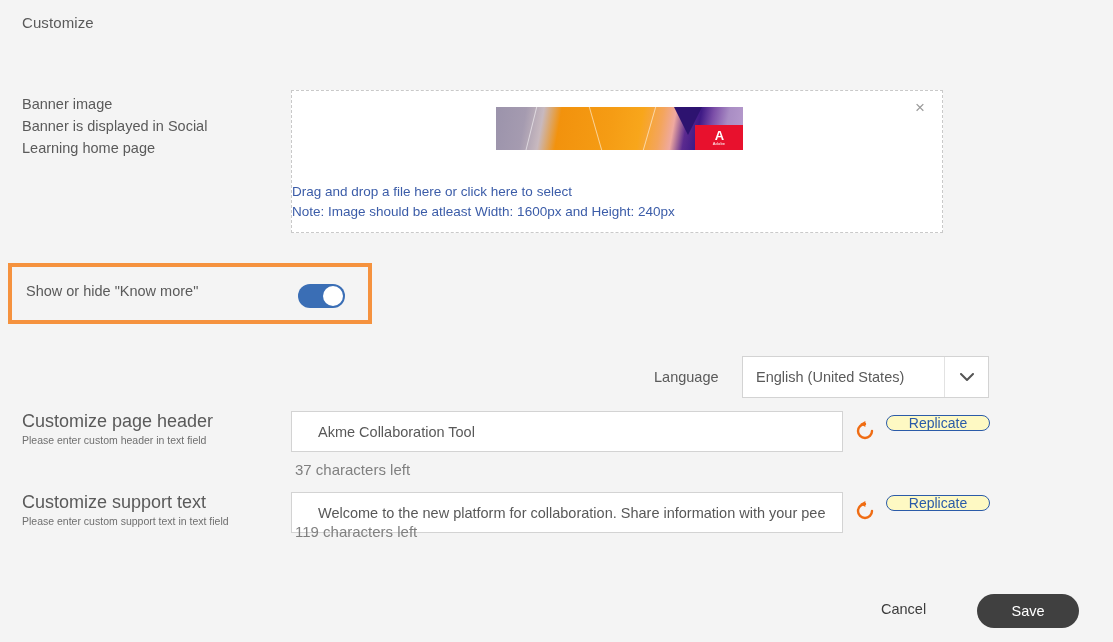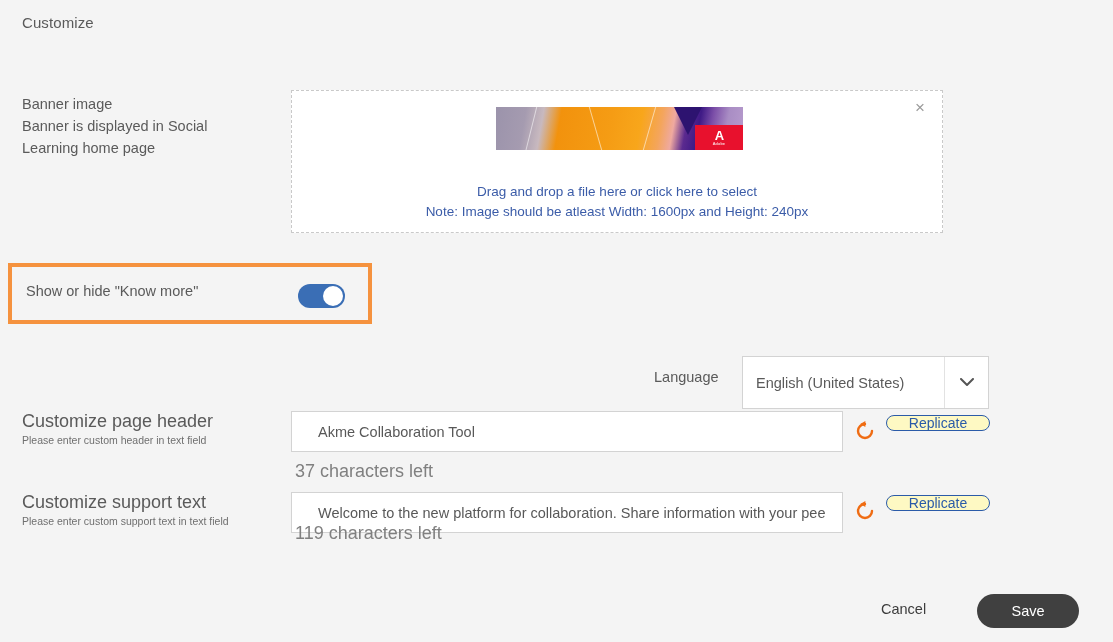--- a/index.html
+++ b/index.html
@@ -107,21 +107,20 @@
     line-height: 22px;
     text-align: center;
     color: #9b9b9b;
     font-size: 17px;
     cursor: pointer;
     user-select: none;
   }
   #banner-hint-1, #banner-hint-2 {
     position: absolute;
     width: 100%;
-    text-align: center;
     color: #3b5ca8;
     font-size: 13.5px;
     cursor: pointer;
   }
   #banner-hint-1 { top: 93px; }
   #banner-hint-2 { top: 113px; }
 
   
   #knowmore-highlight {
     position: absolute;
@@ -165,21 +164,21 @@
     left: 654px;
     top: 369px;
     font-size: 14.5px;
     color: #5a5a5a;
   }
   #language-select {
     position: absolute;
     left: 742px;
     top: 356px;
     width: 247px;
-    height: 53px;
+    height: 42px;
     background: #ffffff;
     border: 1px solid #d3d3d3;
     display: flex;
     align-items: center;
     cursor: pointer;
   }
   #language-value {
     flex: 1;
     padding-left: 13px;
     font-size: 14.5px;
@@ -245,21 +244,21 @@
     color: #2b5ba8;
     font-size: 14px;
     display: flex;
     align-items: center;
     justify-content: center;
     cursor: pointer;
   }
   .chars-left {
     position: absolute;
     left: 295px;
-    font-size: 18px;
+    font-size: 15px;
     color: #808080;
   }
 
   
   #cancel-button {
     position: absolute;
     left: 881px;
     top: 601px;
     font-size: 14.5px;
     color: #3c3c3c;

